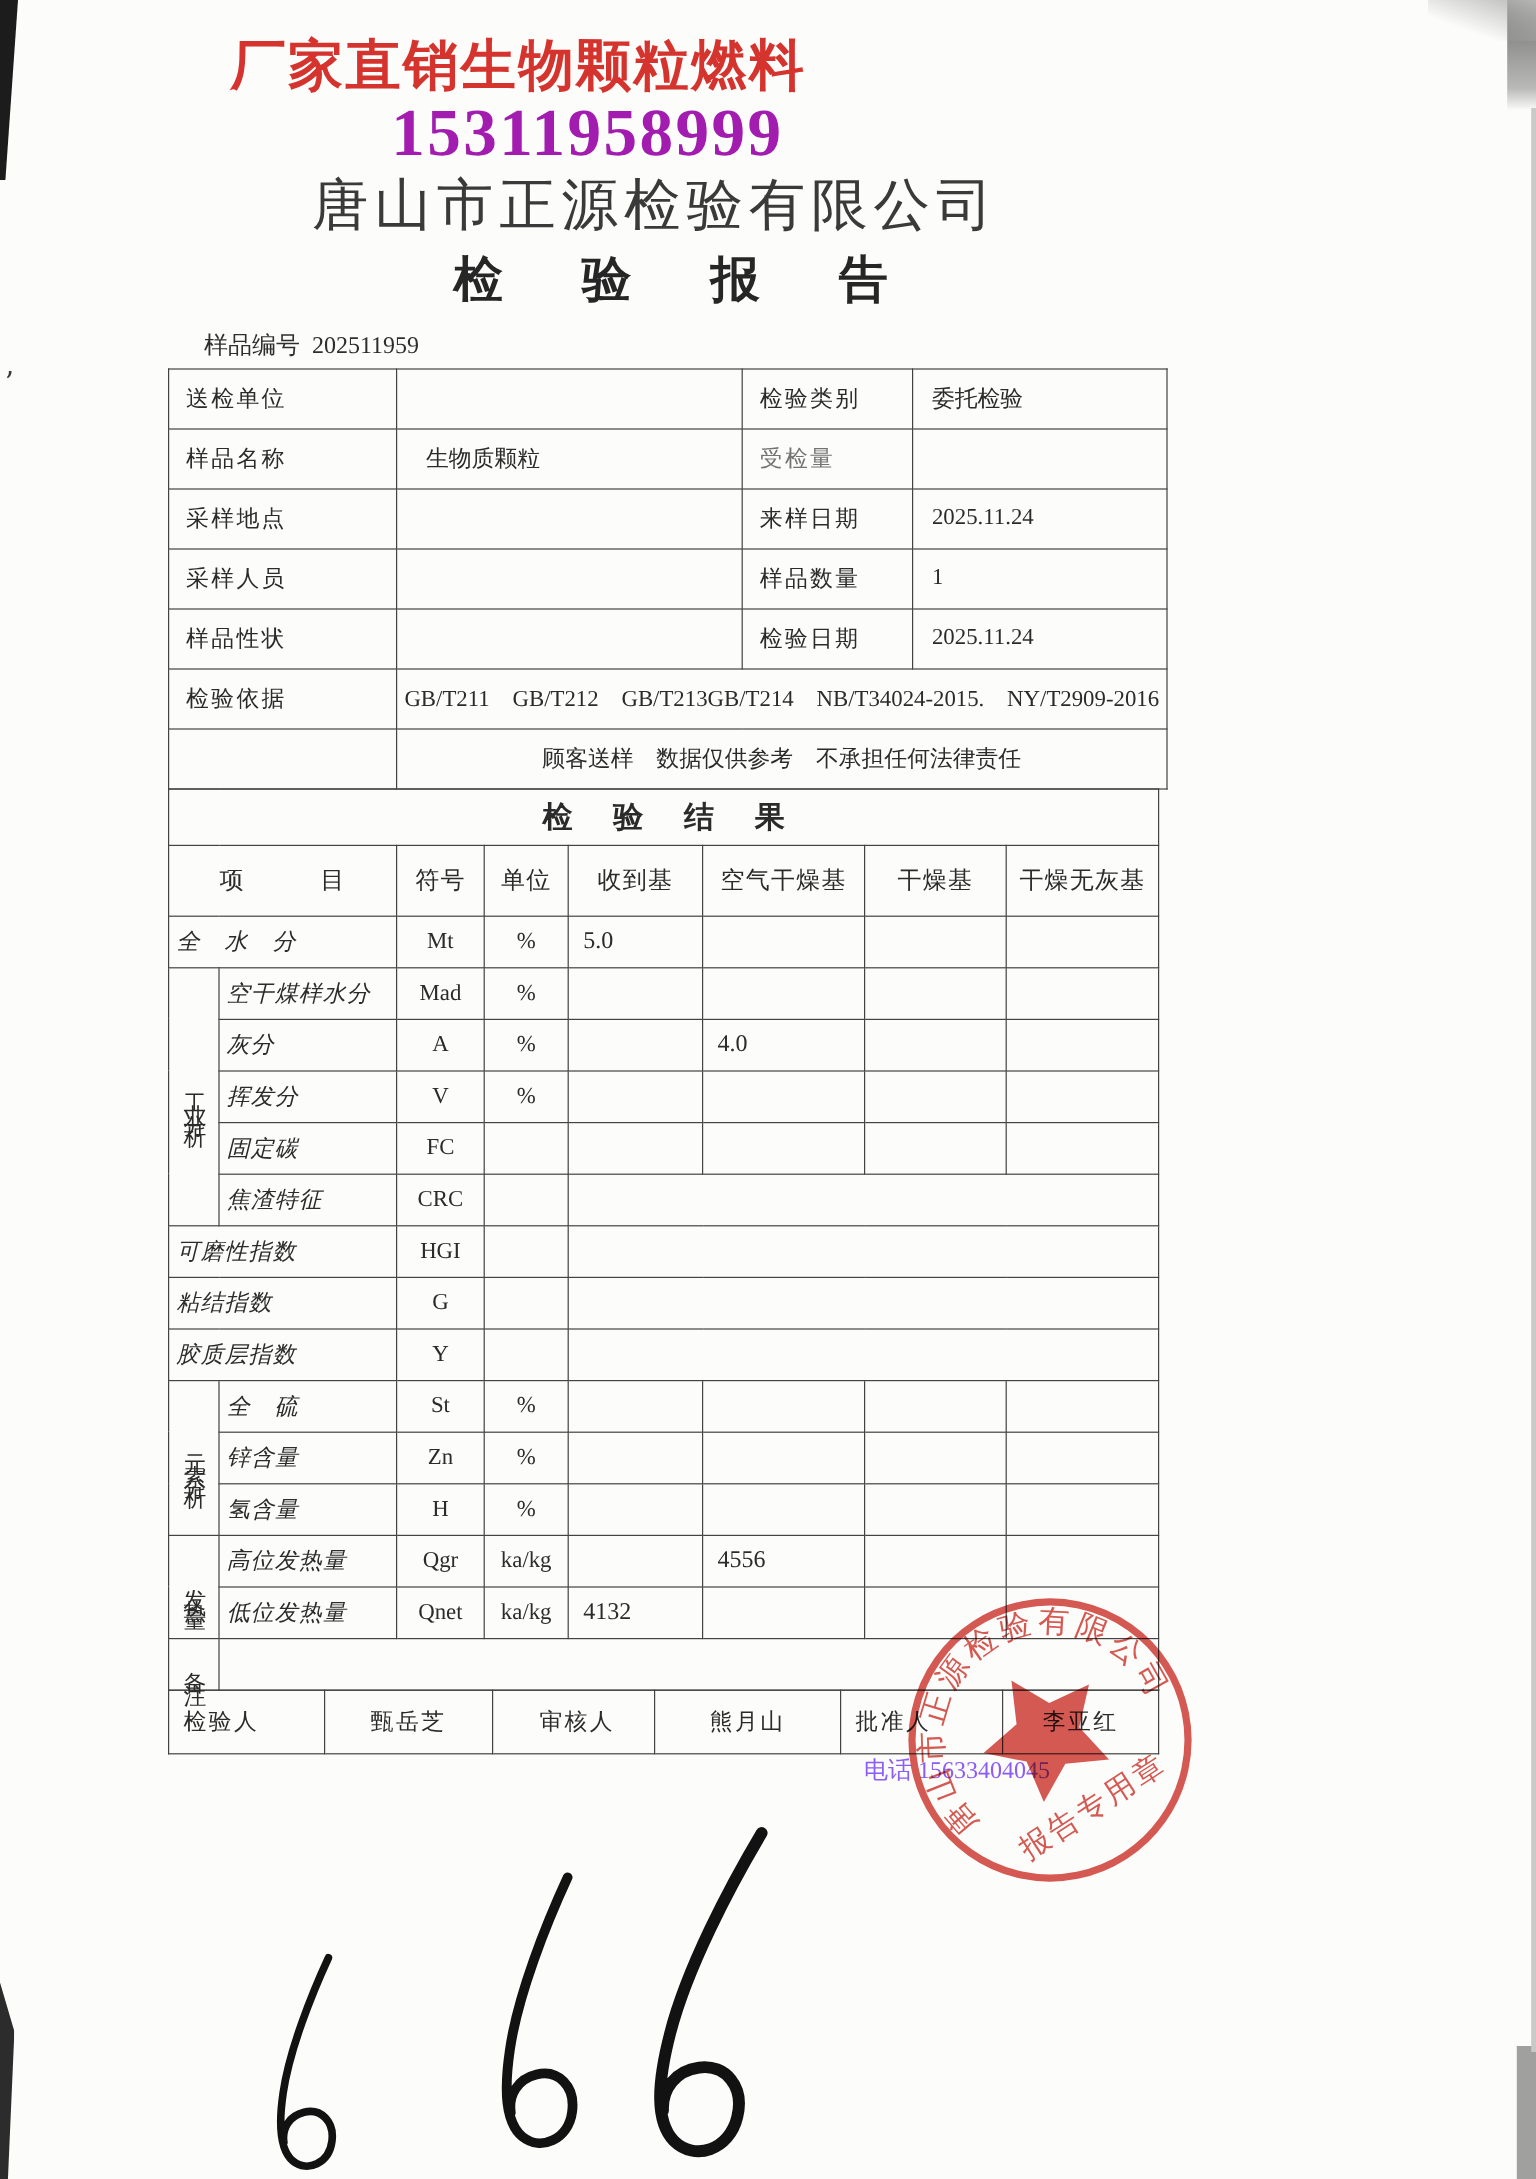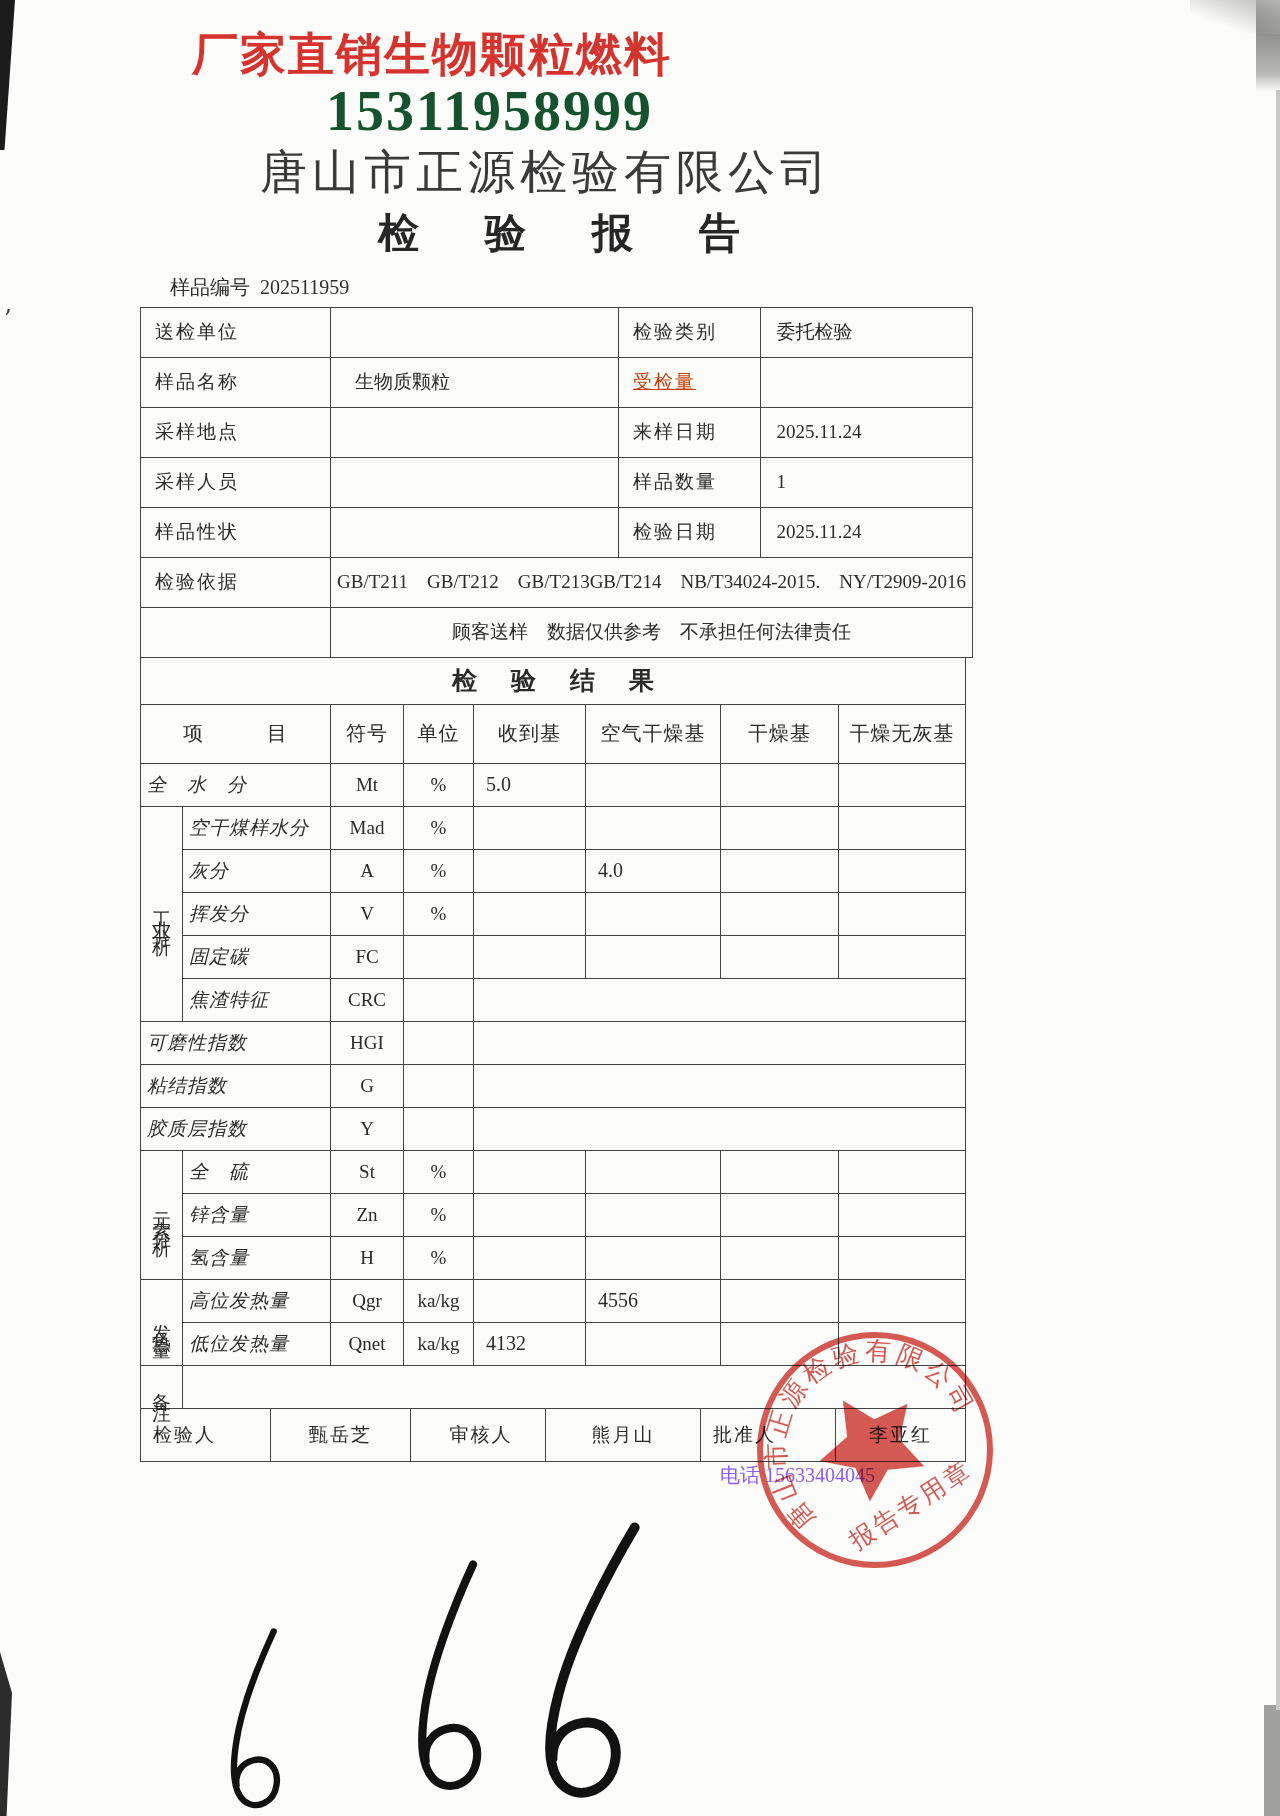--- a/index.html
+++ b/index.html
@@ -4,33 +4,33 @@
 <style>
   html,body{margin:0;padding:0;}
   body{
     width:1280px;height:1816px;position:relative;overflow:hidden;
     background:#fcfcfa;
     font-family:"Liberation Serif","DejaVu Serif",serif;color:#262626;
   }
   .sheet{position:absolute;inset:0;}
   
   .banner1{margin:30px 0 0 192px;font-size:46px;font-weight:bold;color:#d5332e;letter-spacing:2px;line-height:1.1;}
-  .banner2{margin:2px 0 0 326px;font-size:56px;font-weight:bold;color:#14532d;letter-spacing:2px;line-height:1.0;}
+  .banner2{margin:2px 0 0 326px;font-size:56px;font-weight:bold;color:#a21caf;letter-spacing:2px;line-height:1.0;}
   .company{margin:6px 0 0 260px;font-size:47px;letter-spacing:5px;color:#3a3a3a;font-weight:500;line-height:1.15;}
   .rtitle{margin:12px 0 0 378px;font-size:41px;letter-spacing:66px;color:#262626;font-weight:600;white-space:nowrap;line-height:1.1;}
   .sampleline{margin:18px 0 6px 170px;font-size:20px;color:#2e2e2e;}
   .sampleline .num{margin-left:10px;}
   
   table{border-collapse:collapse;margin-left:140px;table-layout:fixed;}
   td{border:1px solid #434343;font-size:19px;padding:0 6px;vertical-align:middle;color:#2b2b2b;}
   .info td{height:49px;}
   .info .lbl{padding-left:14px;letter-spacing:2px;margin-top:47px;}
   .info .v1{padding-left:24px;}
   .info .v2{padding-left:16px;}
-  .info .faint{color:#c2410c;text-decoration:underline;}
+  .info .faint{color:#737373;}
   .center{text-align:center;}
   .tall{height:56px;}
   .pre{white-space:nowrap;}
   
   .res td{height:42px;}
   .res .band{height:46px;text-align:center;font-size:25px;font-weight:600;letter-spacing:34px;padding-left:40px;}
   .res .hdr{height:58px;text-align:center;font-size:20px;letter-spacing:1px;}
   .res .item{letter-spacing:1px;font-style:italic;}
   .res .sym{text-align:center;}
   .res .unit{text-align:center;}

